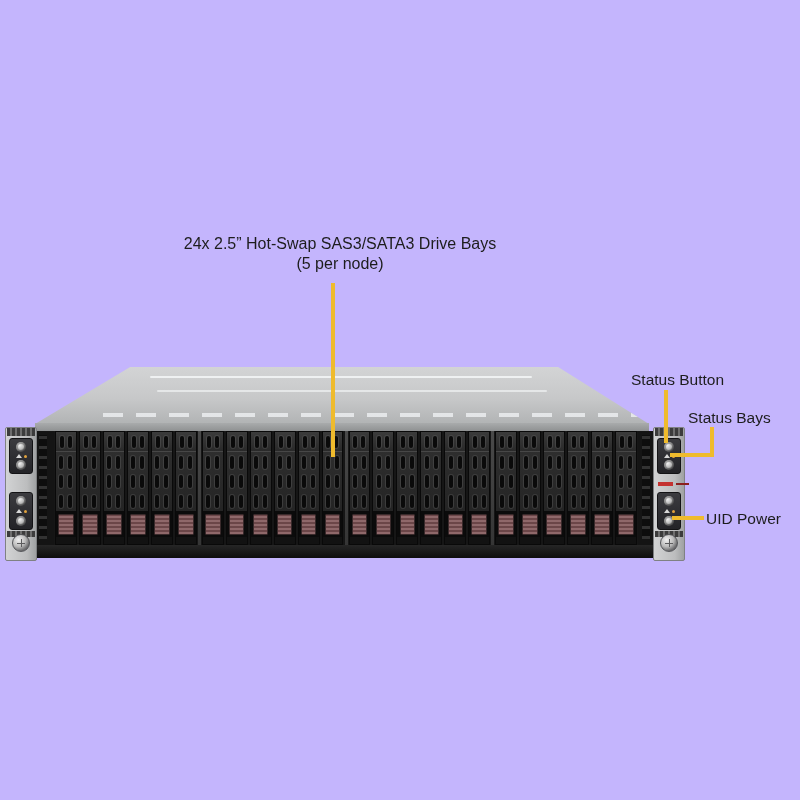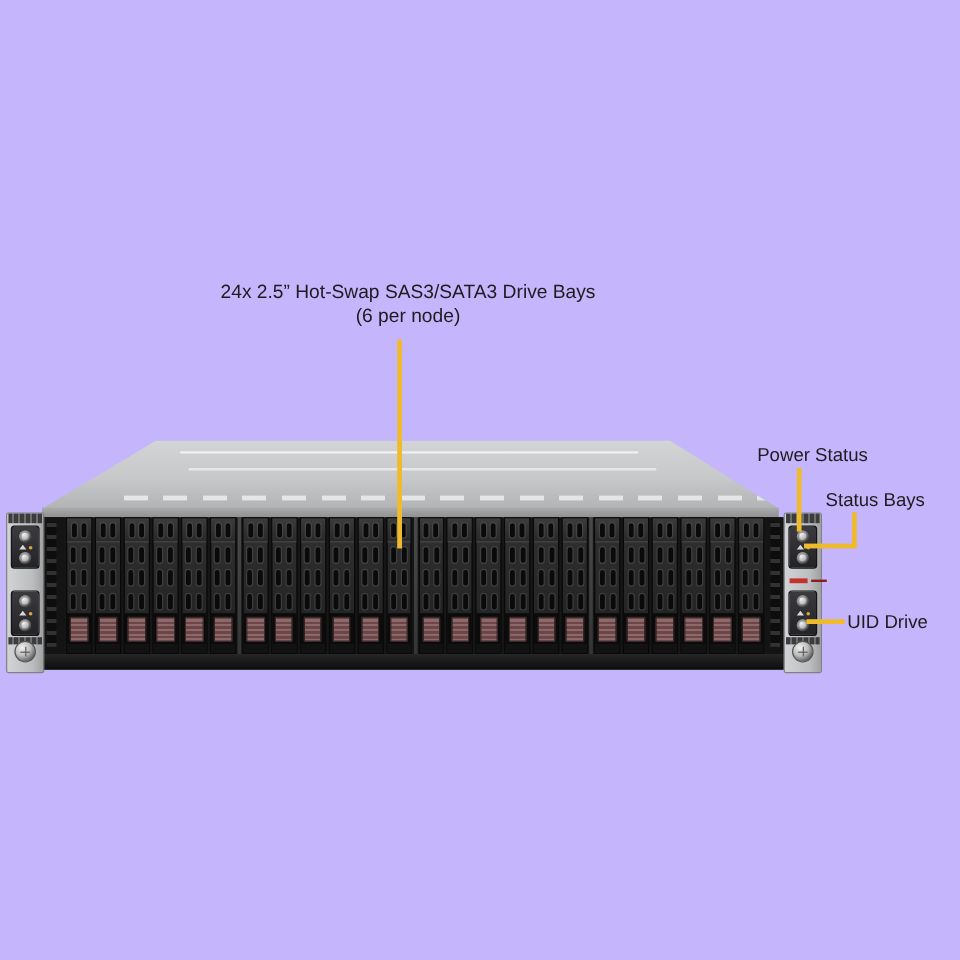--- a/index.html
+++ b/index.html
@@ -91,25 +91,25 @@
   .thumbscrew::before{left:4px;top:7.5px;width:8px;height:1.5px;}
   .thumbscrew::after{left:7.5px;top:4px;width:1.5px;height:8px;}
 </style>
 </head>
 <body>
 
 <div class="scene">
 
   <div class="title">
     <div>24x 2.5” Hot-Swap SAS3/SATA3 Drive Bays</div>
-    <div>(6 per node)</div>
+    <div>(5 per node)</div>
   </div>
-  <div class="label" id="lbl-power">Power Status</div>
+  <div class="label" id="lbl-power">Status Button</div>
   <div class="label" id="lbl-status">Status Bays</div>
-  <div class="label" id="lbl-uid">UID Drive</div>
+  <div class="label" id="lbl-uid">UID Power</div>
 
   <div class="cl" id="cl-drive"></div>
   <div class="cl" id="cl-power"></div>
   <div class="cl" id="cl-status-v"></div>
   <div class="cl" id="cl-status-h"></div>
   <div class="cl" id="cl-uid"></div>
 
   <div>
     <div class="lid">
       <div class="seam s1"></div>

